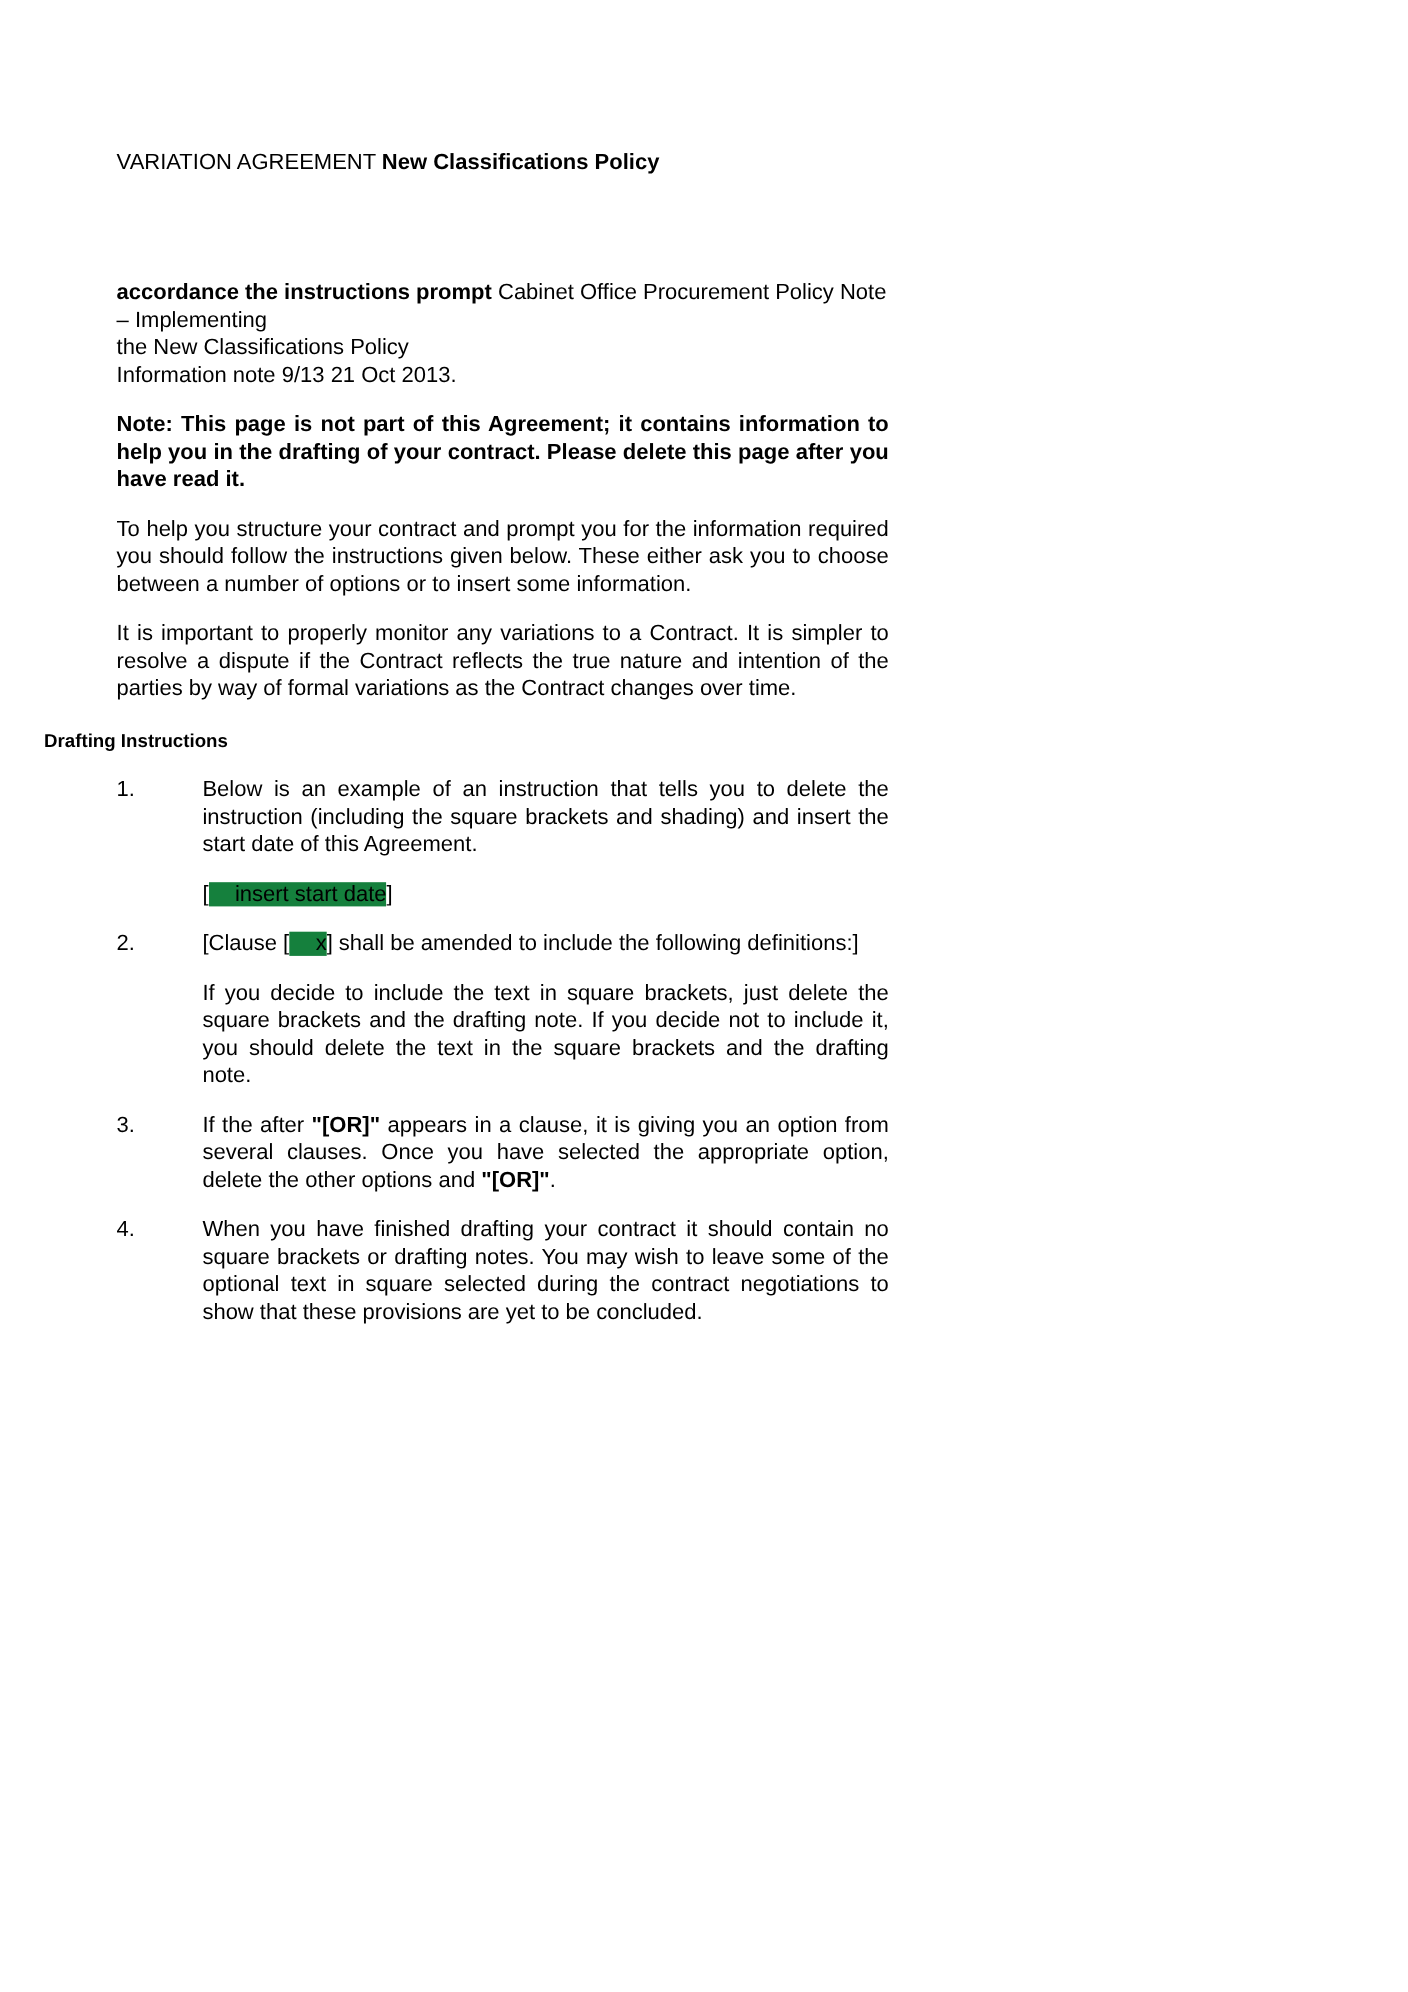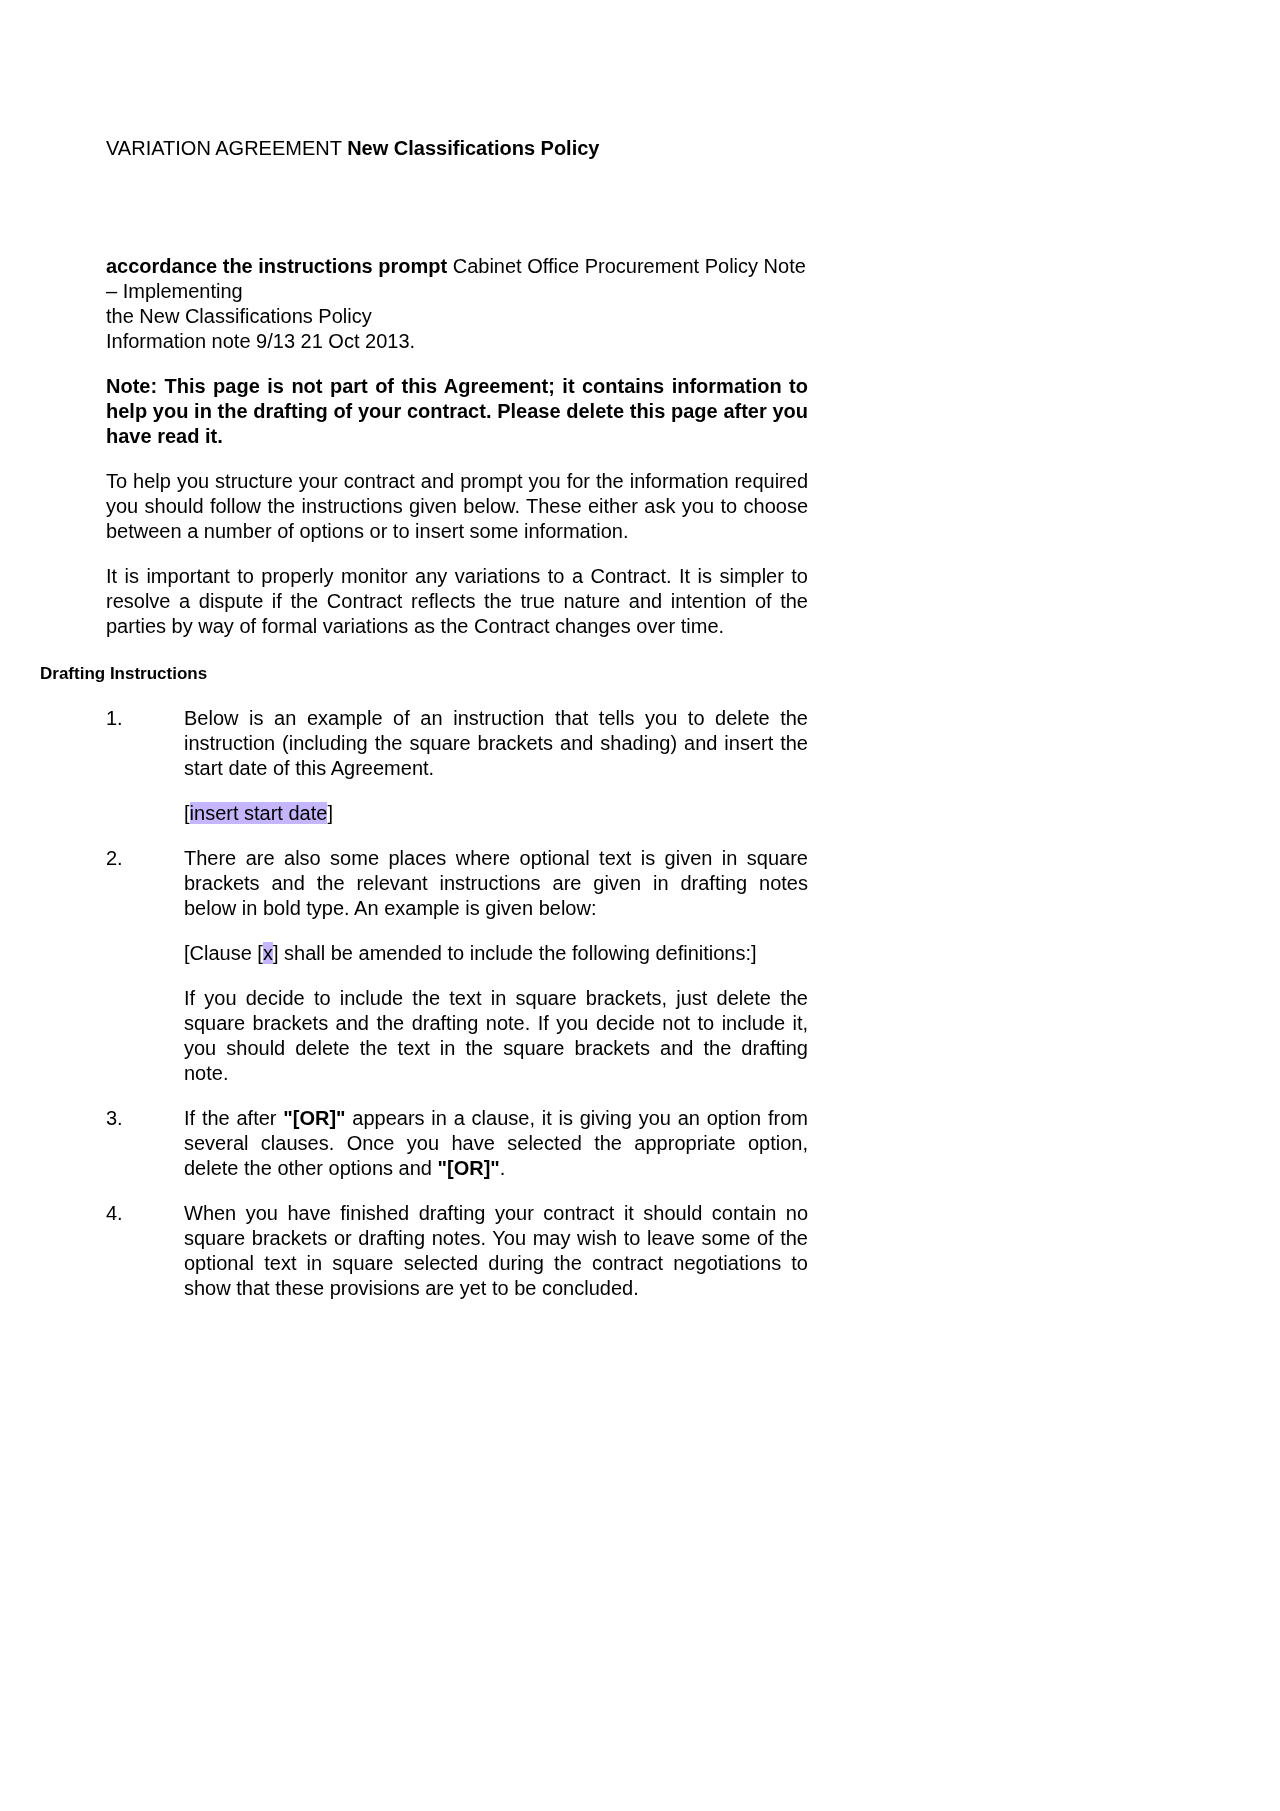--- a/index.html
+++ b/index.html
@@ -25,21 +25,21 @@
     font-size: 17px;
     line-height: 29px;
     font-weight: bold;
     margin: 0 0 18px 40px;
   }
   .item { display: flex; margin: 0 280px 20px 106px; }
   .item .num { width: 78px; flex-shrink: 0; }
   .item .content { flex: 1; }
   .item .content p { margin: 0 0 20px 0; }
   .item .content p:last-child { margin-bottom: 0; }
-  .hl { background: #c4b5fd; }
+  .hl { background: #15803d; padding-left: 24px; }
 </style>
 </head>
 <body>
 
 <div class="page">
 
   <p class="title"><span>VARIATION AGREEMENT </span><span class="b">New Classifications Policy</span></p>
 
   <p><br><span class="b">accordance the instructions prompt</span><span>  Cabinet Office Procurement Policy Note – Implementing</span><br><span>the New Classifications Policy</span><br><span>Information note 9/13 21 Oct 2013.</span></p>
 
@@ -55,21 +55,20 @@
     <span class="num">1.</span>
     <div class="content">
       <p class="just">Below is an example of an instruction that tells you to delete the instruction (including the square brackets and shading) and insert the start date of this Agreement.</p>
       <p><span>[</span><span class="hl">insert start date</span><span>]</span></p>
     </div>
   </div>
 
   <div class="item">
     <span class="num">2.</span>
     <div class="content">
-      <p class="just">There are also some places where optional text is given in square brackets and the relevant instructions are given in drafting notes below in bold type.  An example is given below:</p>
       <p><span>[Clause [</span><span class="hl">x</span><span>] shall be amended to include the following definitions:]</span></p>
       <p class="just">If you decide to include the text in square brackets, just delete the square brackets and the drafting note.  If you decide not to include it, you should delete the text in the square brackets and the drafting note.</p>
     </div>
   </div>
 
   <div class="item">
     <span class="num">3.</span>
     <div class="content">
       <p class="just"><span>If the after </span><span class="b">"[OR]"</span><span> appears in a clause, it is giving you an option from several clauses.  Once you have selected the appropriate option, delete the other options and </span><span class="b">"[OR]"</span><span>.</span></p>
     </div>

